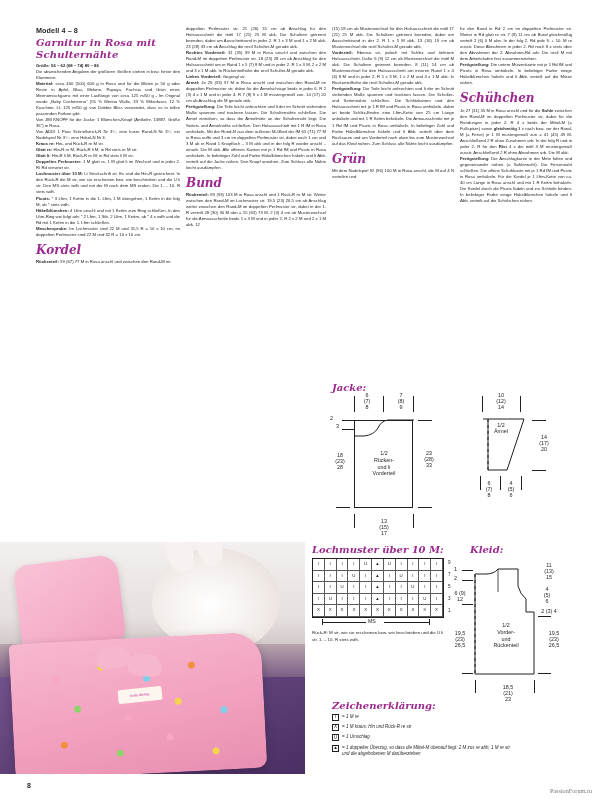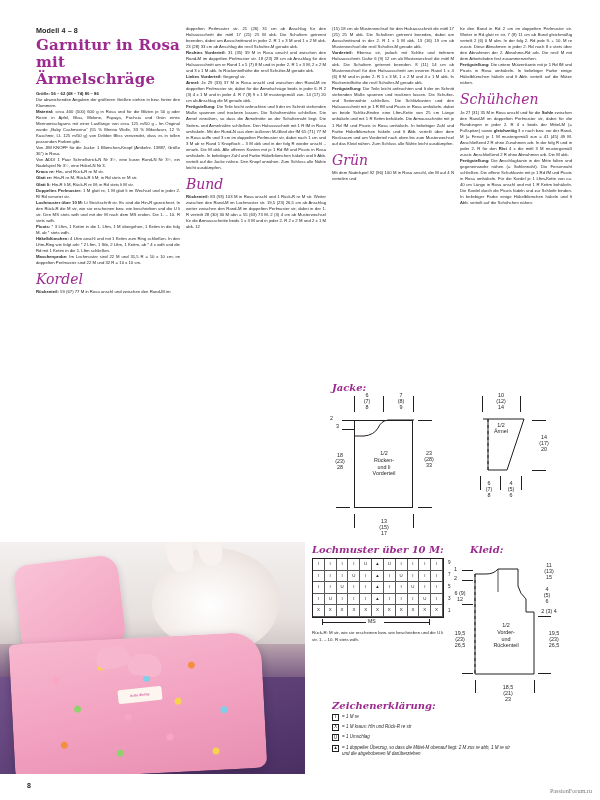--- a/index.html
+++ b/index.html
@@ -15,32 +15,33 @@
   .page { position:absolute; inset:0; }
 
   
   .col { position:absolute; top:26px; font-size:4.25px; line-height:1.42; text-align:justify; }
   .col p { margin:0 0 0 0; }
   b, .b { font-weight:bold; }
 
   .h-model { font-size:7.2px; font-weight:bold; letter-spacing:.1px; margin-bottom:1px; }
   .h-script {
     font-family:"DejaVu Serif", serif;
-    font-size:15px;
+    font-style:italic;
+    font-size:10px;
     color:#9c2a8f;
     line-height:1.13;
     font-weight:bold;
     letter-spacing:.2px;
     margin-bottom:3px;
   }
   .h-sec {
     font-family:"DejaVu Serif", serif;
     font-style:italic;
-    font-weight:normal;
-    font-size:14px;
+    font-weight:bold;
+    font-size:12px;
     color:#9c2a8f;
     margin:6px 0 2px 0;
     line-height:1.1;
   }
 
   
   #col1 { left:36px;  width:144px; }
   #col2 { left:186px; width:140px; }
   #col3 { left:332px; width:122px; }
   #col4 { left:460px; width:112px; }
@@ -152,21 +153,21 @@
 </style>
 </head>
 <body>
 
 <div class="page">
 
   <div class="col" id="col1">
     <div class="h-model">Modell 4 – 8</div>
     <div class="h-script">
       <span>Garnitur in Rosa mit</span><br>
-      <span>Ärmelschräge</span>
+      <span>Schulternähte</span>
     </div>
 
     <p><b>Größe: 56 – 62 (68 – 74) 80 – 86</b></p>
     <p>Die abweichenden Angaben der größeren Größen stehen in bzw. hinter den Klammern.</p>
     <p><b>Material:</b><span> circa 400 (500) 600 g in Rosa und für die Blüten je 50 g oder Reste in Apfel, Blau, Melone, Papaya, Fuchsia und Grün eines Merinomischgarns mit einer Lauflänge von circa 125 m/50 g - Im Original wurde „Baby Cashmerino" (55 % Merino Wolle, 33 % Mikrofaser, 12 % Kaschmir, LL 125 m/50 g) von Debbie Bliss verwendet, dass es in tollen passenden Farben gibt.</span></p>
     <p>Von JIM KNOPF für die Jacke: 1 Blümchen-Knopf (Artikelnr. 13887, Größe 36") in Rosa.</p>
     <p>Von ADDI 1 Paar Schnellstrick-N Nr 3½, eine kurze Rund-N Nr 3½, ein Nadelspiel Nr 3½, eine Häkel-N Nr 3.</p>
     <p><b>Kraus re:</b><span> Hin- und Rück-R re M str.</span></p>
     <p><b>Glatt re:</b><span> Hin-R re M, Rück-R li M; in Rd stets re M str.</span></p>
     <p><b>Glatt li:</b><span> Hin-R li M, Rück-R re M; in Rd stets li M str.</span></p>

